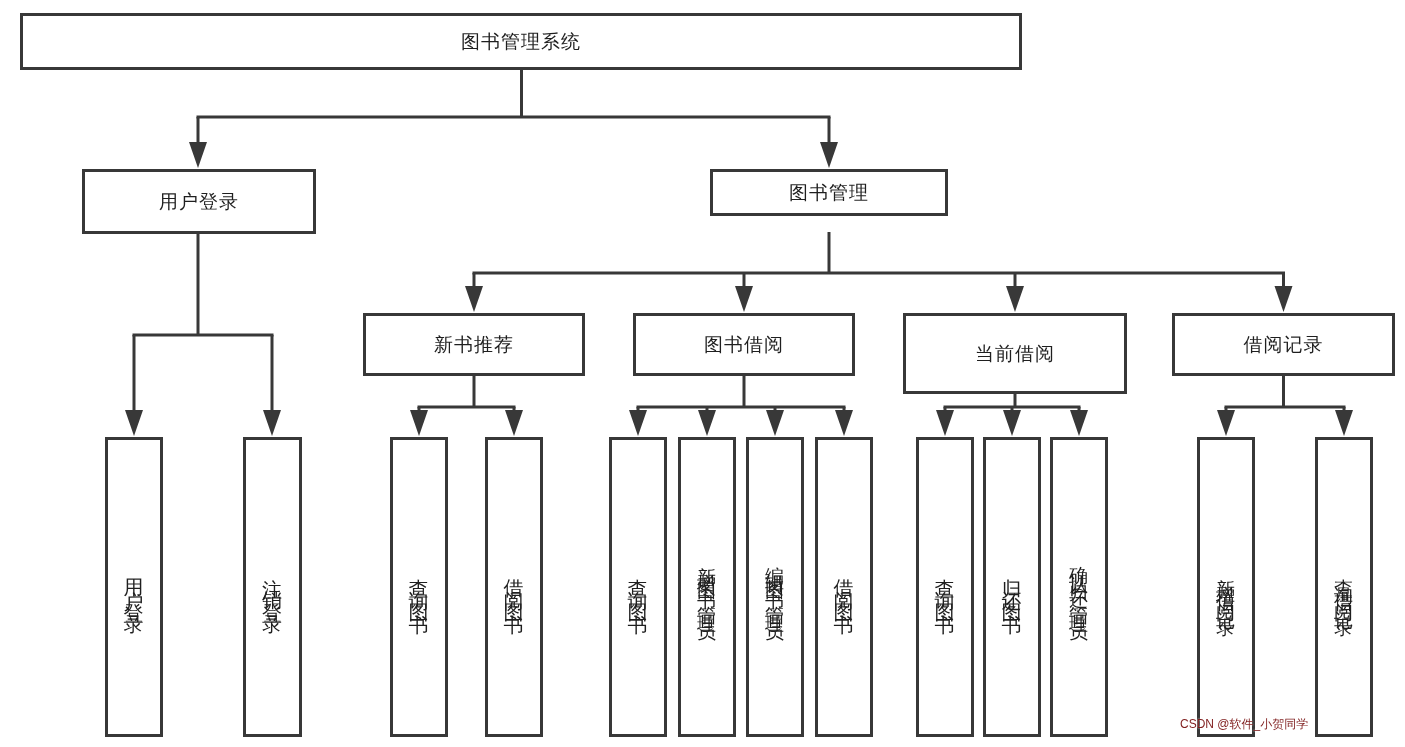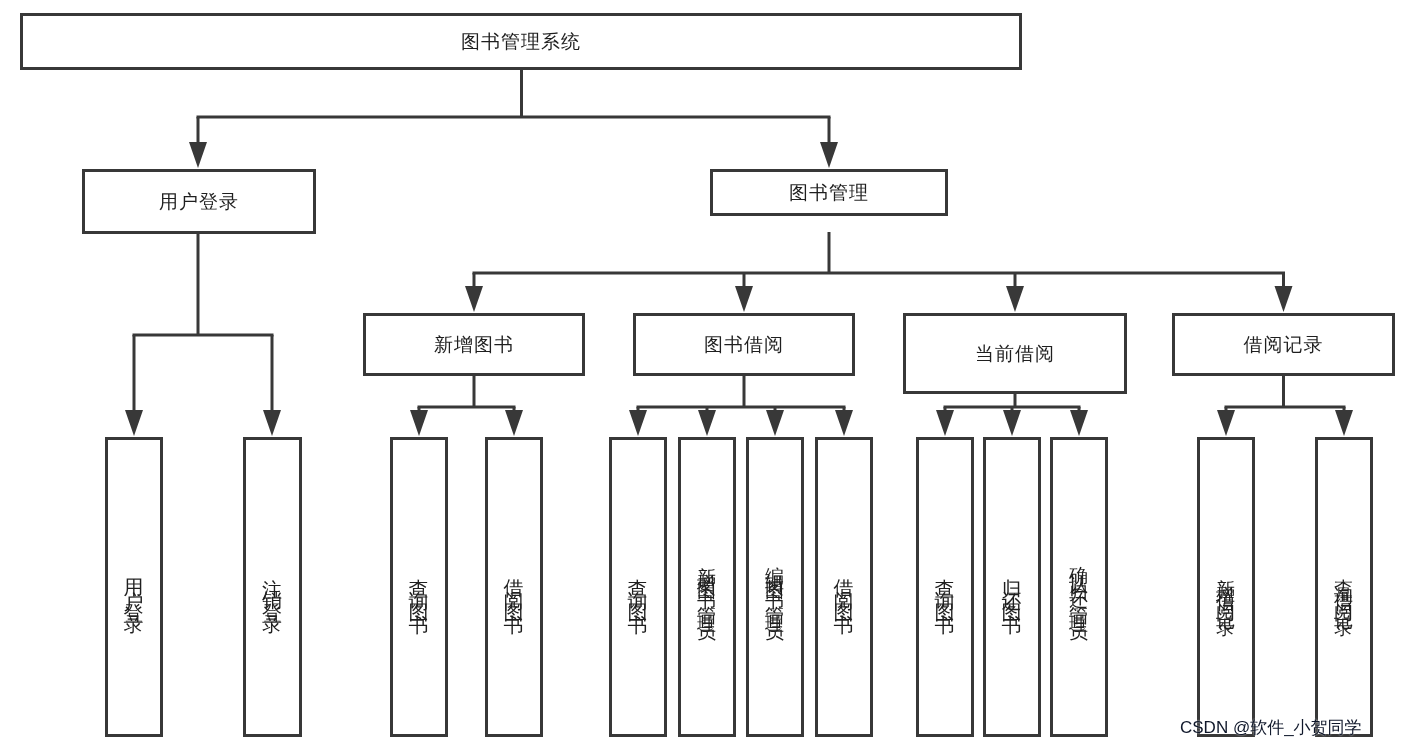--- a/index.html
+++ b/index.html
@@ -49,22 +49,22 @@
   }
   .vbox.tight span {
     letter-spacing: 8px;
     font-size: 19px;
   }
   .watermark {
     position: absolute;
     left: 1180px;
     top: 716px;
     z-index: 5;
-    font-size: 17px;
-    color: #0f172a;
+    font-size: 12px;
+    color: #7f1d1d;
     text-shadow: 0 0 2px #ffffff;
     white-space: nowrap;
   }
 </style>
 </head>
 <body>
 
 <div class="stage">
 
   <svg class="wires" viewBox="0 0 1405 747">
@@ -141,21 +141,21 @@
   </div>
 
   <div class="box hbox" style="left:82px; top:169px; width:234px; height:65px;">
     <span>用户登录</span>
   </div>
   <div class="box hbox" style="left:710px; top:169px; width:238px; height:47px;">
     <span>图书管理</span>
   </div>
 
   <div class="box hbox" style="left:363px; top:313px; width:222px; height:63px;">
-    <span>新增图书</span>
+    <span>新书推荐</span>
   </div>
   <div class="box hbox" style="left:633px; top:313px; width:222px; height:63px;">
     <span>图书借阅</span>
   </div>
   <div class="box hbox" style="left:903px; top:313px; width:224px; height:81px;">
     <span>当前借阅</span>
   </div>
   <div class="box hbox" style="left:1172px; top:313px; width:223px; height:63px;">
     <span>借阅记录</span>
   </div>

